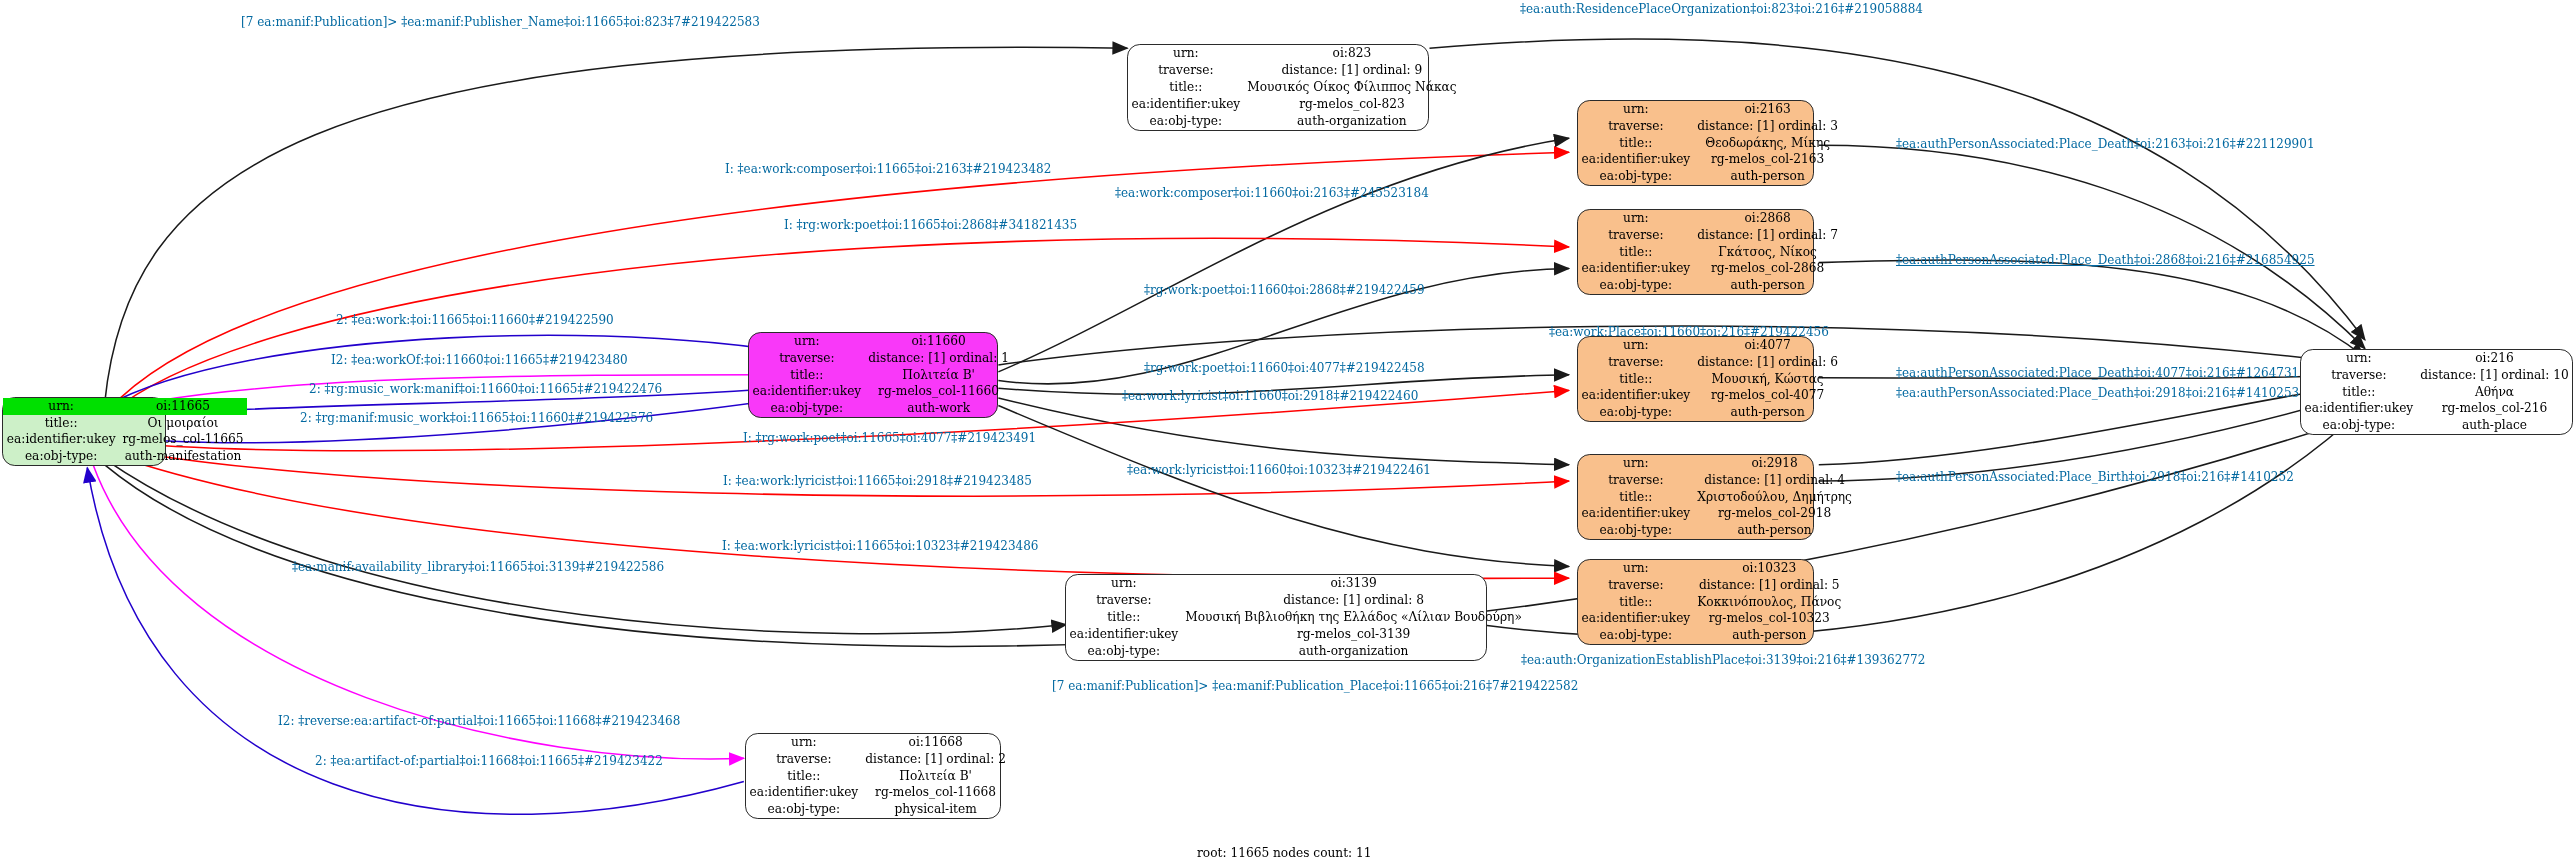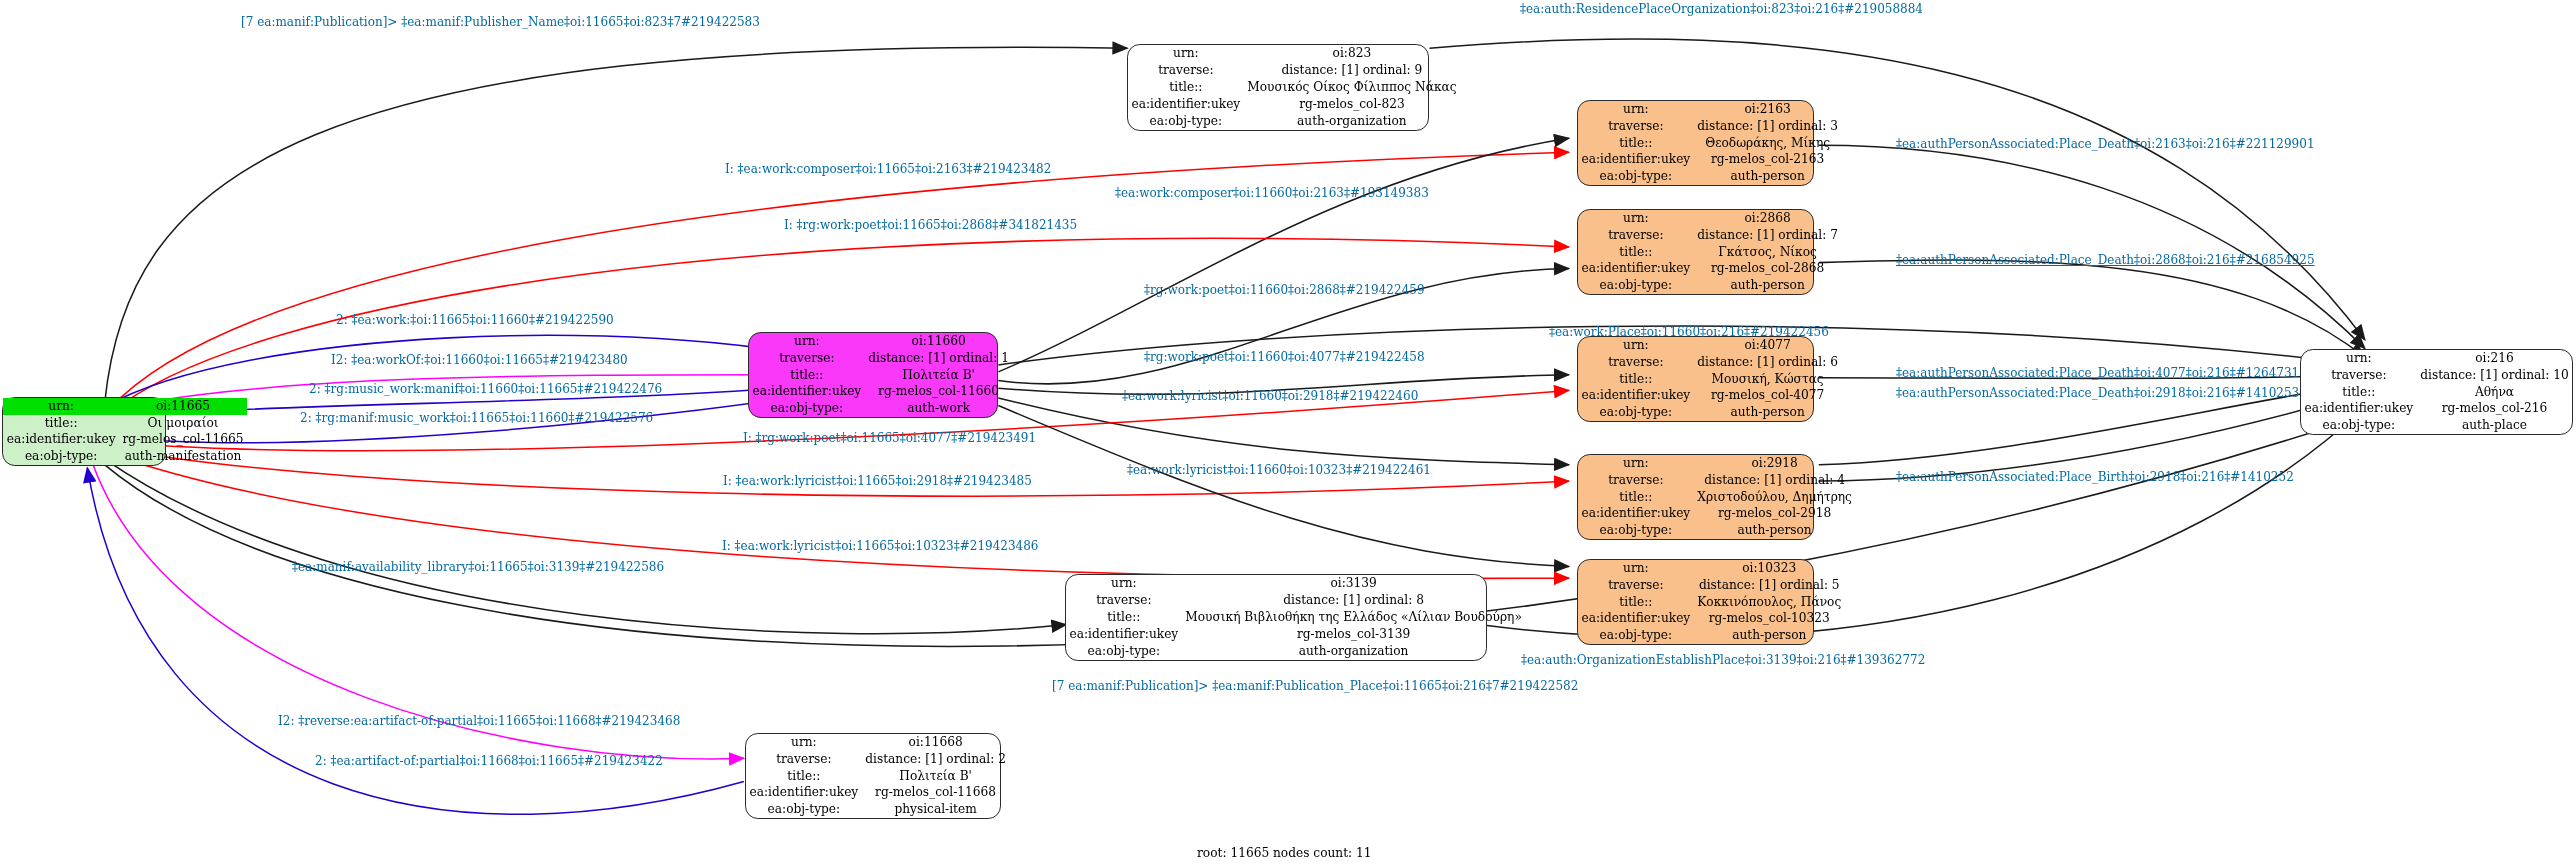--- a/index.html
+++ b/index.html
@@ -385,29 +385,29 @@
             <td class="k">ea:obj-type:</td>
             <td class="v">physical-item</td>
           </tr>
     </tbody>
       </table>
   </div>
 
   <div class="elabel" style="left:241px;top:15px;">[7 ea:manif:Publication]&gt; ‡ea:manif:Publisher_Name‡oi:11665‡oi:823‡7#219422583</div>
   <div class="elabel" style="left:1520px;top:1.7px;">‡ea:auth:ResidencePlaceOrganization‡oi:823‡oi:216‡#219058884</div>
   <div class="elabel" style="left:725px;top:162px;">I: ‡ea:work:composer‡oi:11665‡oi:2163‡#219423482</div>
-  <div class="elabel" style="left:1115px;top:186px;">‡ea:work:composer‡oi:11660‡oi:2163‡#193149383</div>
+  <div class="elabel" style="left:1115px;top:186px;">‡ea:work:composer‡oi:11660‡oi:2163‡#245523184</div>
   <div class="elabel" style="left:1896px;top:137px;">‡ea:authPersonAssociated:Place_Death‡oi:2163‡oi:216‡#221129901</div>
   <div class="elabel" style="left:784px;top:218px;">I: ‡rg:work:poet‡oi:11665‡oi:2868‡#341821435</div>
   <div class="elabel" style="left:1896px;top:253px;text-decoration:underline;">‡ea:authPersonAssociated:Place_Death‡oi:2868‡oi:216‡#216854925</div>
   <div class="elabel" style="left:1144px;top:283px;">‡rg:work:poet‡oi:11660‡oi:2868‡#219422459</div>
   <div class="elabel" style="left:336px;top:313px;">2: ‡ea:work:‡oi:11665‡oi:11660‡#219422590</div>
   <div class="elabel" style="left:1549px;top:325px;">‡ea:work:Place‡oi:11660‡oi:216‡#219422456</div>
   <div class="elabel" style="left:331px;top:353px;">I2: ‡ea:workOf:‡oi:11660‡oi:11665‡#219423480</div>
-  <div class="elabel" style="left:1144px;top:350px;">‡rg:work:poet‡oi:11660‡oi:4077‡#219422458</div>
+  <div class="elabel" style="left:1144px;top:361px;">‡rg:work:poet‡oi:11660‡oi:4077‡#219422458</div>
   <div class="elabel" style="left:1896px;top:366px;">‡ea:authPersonAssociated:Place_Death‡oi:4077‡oi:216‡#1264731</div>
   <div class="elabel" style="left:309px;top:382px;">2: ‡rg:music_work:manif‡oi:11660‡oi:11665‡#219422476</div>
   <div class="elabel" style="left:1122px;top:389px;">‡ea:work:lyricist‡oi:11660‡oi:2918‡#219422460</div>
   <div class="elabel" style="left:1896px;top:386px;">‡ea:authPersonAssociated:Place_Death‡oi:2918‡oi:216‡#1410253</div>
   <div class="elabel" style="left:300px;top:411px;">2: ‡rg:manif:music_work‡oi:11665‡oi:11660‡#219422576</div>
   <div class="elabel" style="left:743px;top:431px;">I: ‡rg:work:poet‡oi:11665‡oi:4077‡#219423491</div>
   <div class="elabel" style="left:723px;top:474px;">I: ‡ea:work:lyricist‡oi:11665‡oi:2918‡#219423485</div>
   <div class="elabel" style="left:1127px;top:463px;">‡ea:work:lyricist‡oi:11660‡oi:10323‡#219422461</div>
   <div class="elabel" style="left:1896px;top:470px;">‡ea:authPersonAssociated:Place_Birth‡oi:2918‡oi:216‡#1410252</div>
   <div class="elabel" style="left:722px;top:539px;">I: ‡ea:work:lyricist‡oi:11665‡oi:10323‡#219423486</div>

